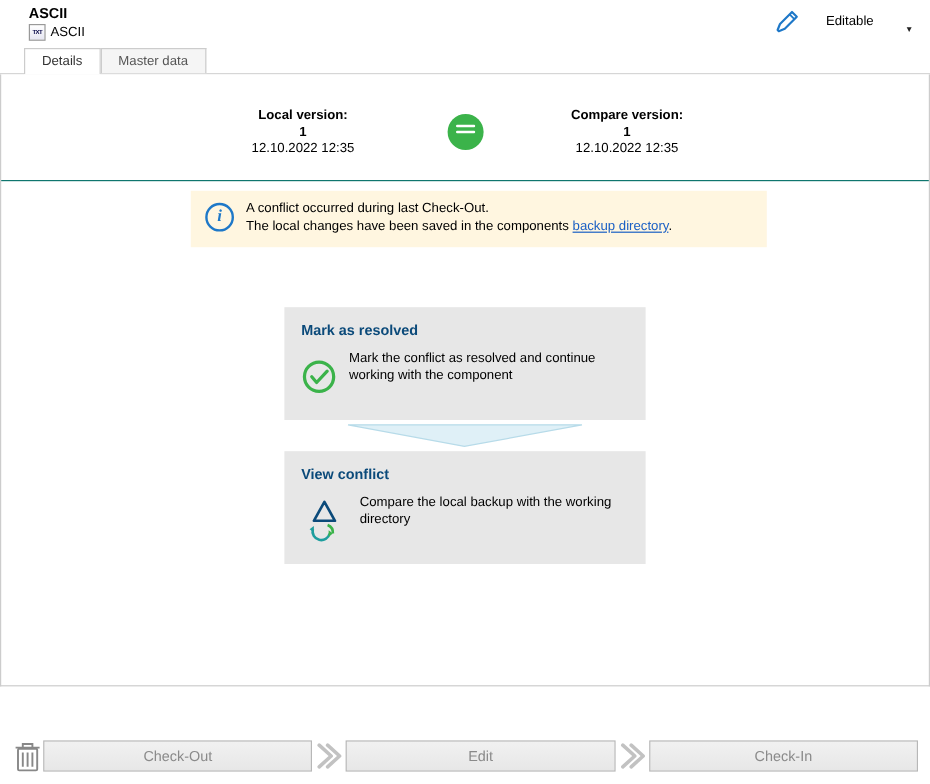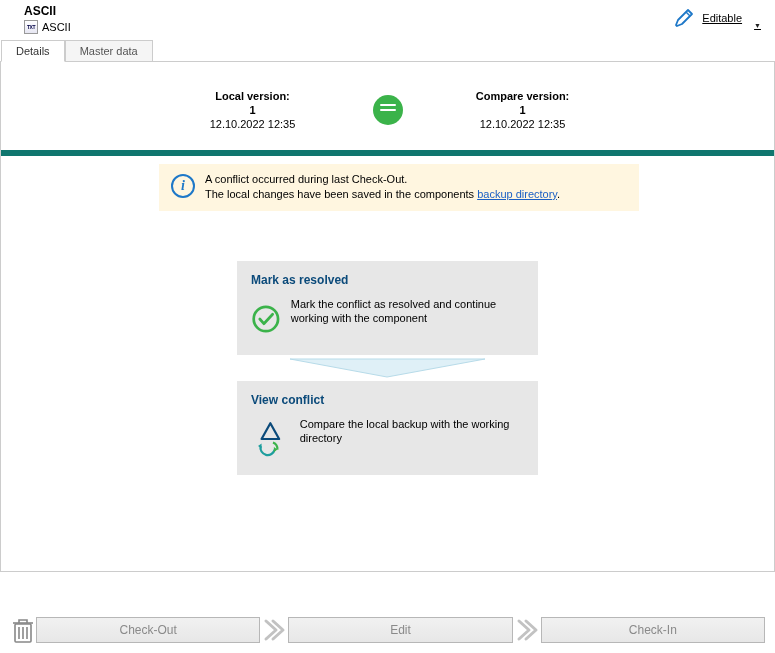--- a/index.html
+++ b/index.html
@@ -39,35 +39,34 @@
     font-size: 5px;
     font-weight: bold;
     letter-spacing: -0.5px;
   }
   .editable {
     position: absolute;
     right: 14px;
     top: 6px;
     display: flex;
     align-items: center;
-    gap: 6px;
-    cursor: pointer;
-    text-decoration: underline;
+    gap: 20px;
+    cursor: pointer;
   }
   .editable .chev {
     font-size: 7px;
     color: #222;
     margin-left: 6px;
     margin-top: 14px;
   }
   .tabs {
     display: flex;
     margin-top: 6px;
     border-bottom: 1px solid #ccc;
-    padding-left: 1px;
+    padding-left: 20px;
   }
   .tab {
     padding: 4px 14px;
     border: 1px solid transparent;
     border-bottom: none;
     position: relative;
     cursor: pointer;
     color: #333;
     background: #fff;
   }
@@ -88,21 +87,21 @@
     background: #fff;
     height: 510px;
     position: relative;
   }
   .versions {
     display: flex;
     justify-content: center;
     align-items: center;
     gap: 40px;
     padding: 28px 0 20px 0;
-    border-bottom: 6px solid #0f766e;
+    border-bottom: 1px solid #0f766e;
   }
   .vercol {
     text-align: center;
     width: 160px;
   }
   .vercol .label { font-weight: bold; font-size: 11px; }
   .vercol .num { font-weight: bold; margin: 2px 0; }
   .vercol .date {}
   .eq-icon {
     width: 30px;

